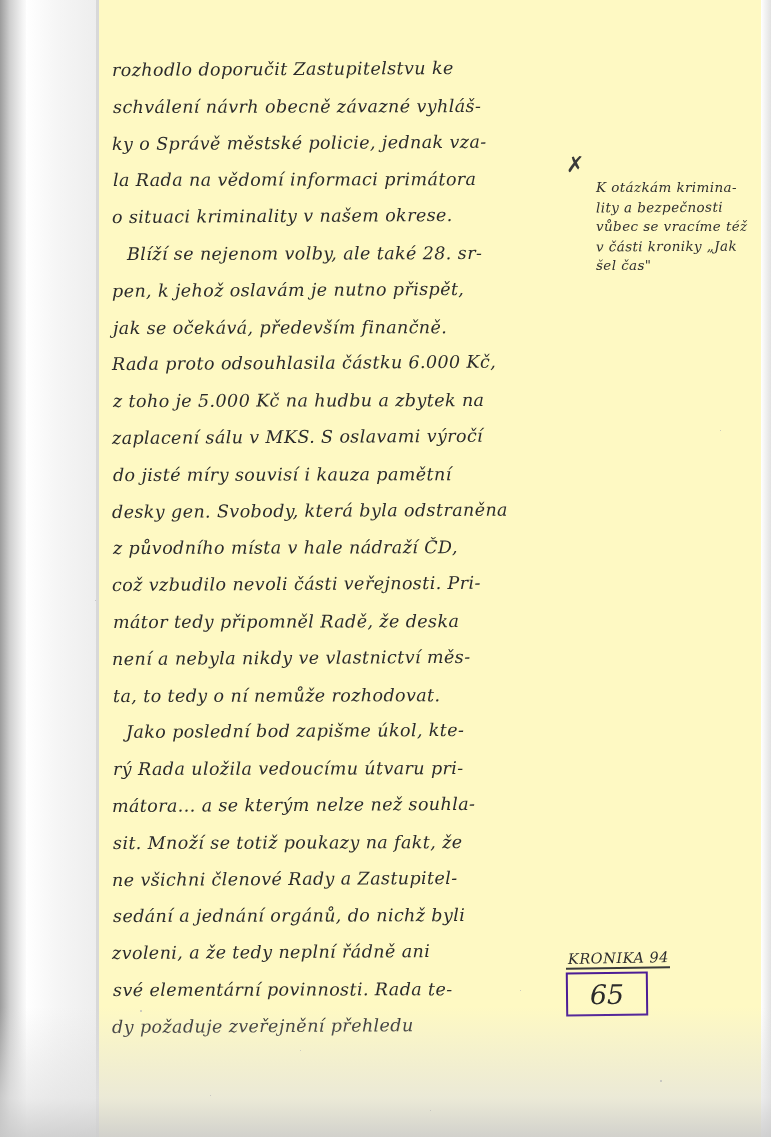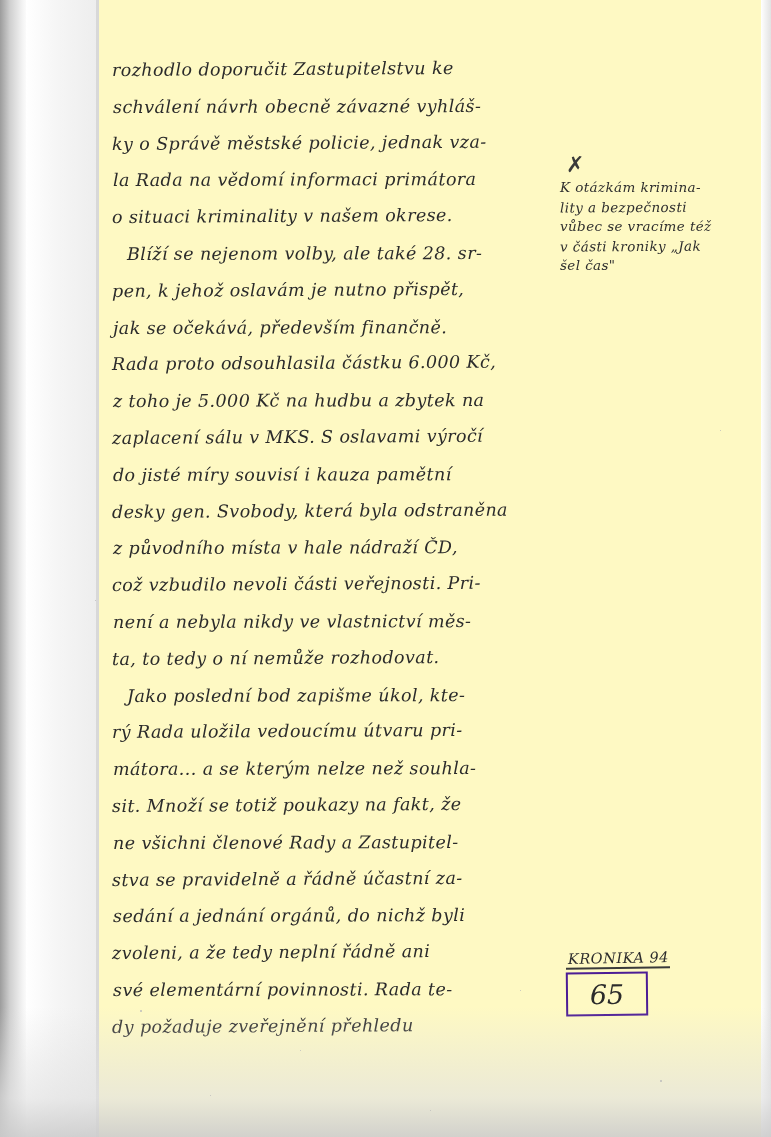--- a/index.html
+++ b/index.html
@@ -77,20 +77,21 @@
   .margin-note {
     left: 560px;
     top: 178px;
     width: 190px;
   }
   .margin-note .line {
     font-size: 13.5px;
     line-height: 19.5px;
     white-space: nowrap;
     color: #2f2f2f;
+    margin-left: 36px;
   }
   .margin-note .line:nth-child(even) { transform: rotate(-0.3deg); }
 
   .note-mark {
     position: absolute;
     left: 566px;
     top: 152px;
     font-size: 22px;
     color: #3a3a3a;
     font-family: "DejaVu Serif", serif;
@@ -162,28 +163,28 @@
       <div class="line indent">Blíží se nejenom volby, ale také 28. sr-</div>
       <div class="line">pen, k jehož oslavám je nutno přispět,</div>
       <div class="line">jak se očekává, především finančně.</div>
       <div class="line">Rada proto odsouhlasila částku 6.000 Kč,</div>
       <div class="line">z toho je 5.000 Kč na hudbu a zbytek na</div>
       <div class="line">zaplacení sálu v MKS. S oslavami výročí</div>
       <div class="line">do jisté míry souvisí i kauza pamětní</div>
       <div class="line">desky gen. Svobody, která byla odstraněna</div>
       <div class="line">z původního místa v hale nádraží ČD,</div>
       <div class="line">což vzbudilo nevoli části veřejnosti. Pri-</div>
+      <div class="line">mátor tedy připomněl Radě, že deska</div>
       <div class="line">není a nebyla nikdy ve vlastnictví měs-</div>
       <div class="line">ta, to tedy o ní nemůže rozhodovat.</div>
       <div class="line indent">Jako poslední bod zapišme úkol, kte-</div>
       <div class="line">rý Rada uložila vedoucímu útvaru pri-</div>
       <div class="line">mátora... a se kterým nelze než souhla-</div>
       <div class="line">sit. Množí se totiž poukazy na fakt, že</div>
       <div class="line">ne všichni členové Rady a Zastupitel-</div>
-      <div class="line">stva se pravidelně a řádně účastní za-</div>
       <div class="line">sedání a jednání orgánů, do nichž byli</div>
       <div class="line">zvoleni, a že tedy neplní řádně ani</div>
       <div class="line">své elementární povinnosti. Rada te-</div>
       <div class="line">dy požaduje zveřejnění přehledu</div>
     </div>
 
   <div class="note-mark">✗</div>
   <div class="handwriting margin-note">
       <div class="line">K otázkám krimina-</div>
       <div class="line">lity a bezpečnosti</div>

